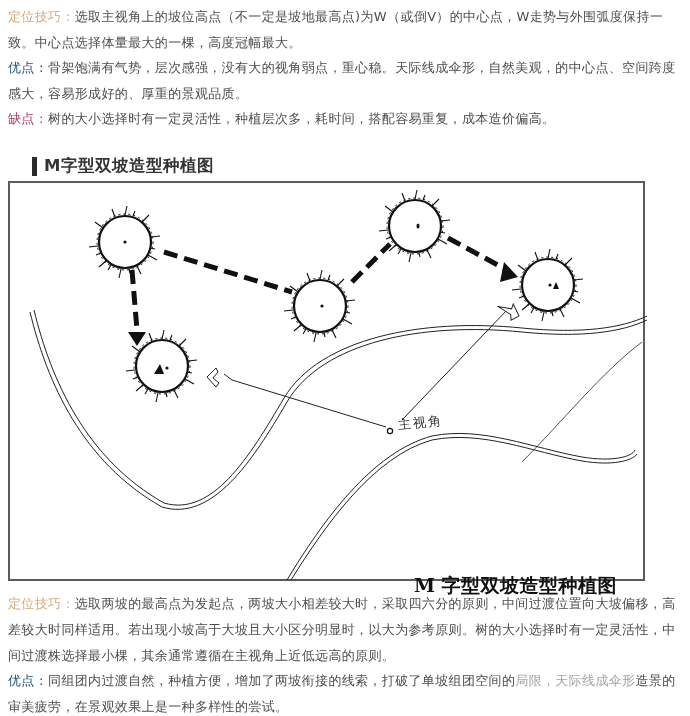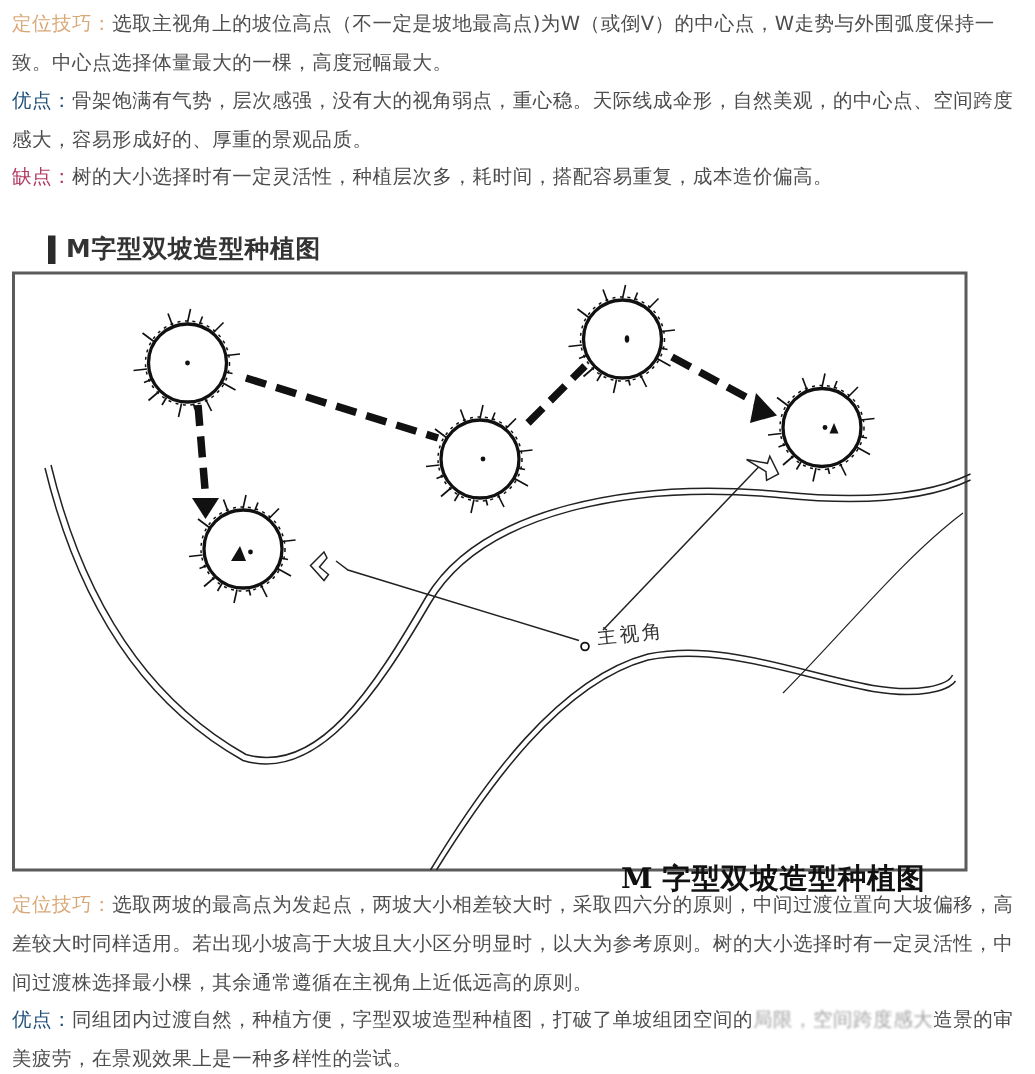--- a/index.html
+++ b/index.html
@@ -185,14 +185,14 @@
   <div class="annot" style="left:388px; top:231px;">主视角</div>
   <div class="figure-caption" style="left:404px; top:342px;">
     <span class="m">M</span><span>字型双坡造型种植图</span>
   </div>
 </div>
 
 <div class="para" style="top:591px;">
   <span class="lbl-tip">定位技巧：</span><span>选取两坡的最高点为发起点，两坡大小相差较大时，采取四六分的原则，中间过渡位置向大坡偏移，高差较大时同样适用。若出现小坡高于大坡且大小区分明显时，以大为参考原则。树的大小选择时有一定灵活性，中间过渡株选择最小棵，其余通常遵循在主视角上近低远高的原则。</span>
 </div>
 <div class="para" style="top:668px;">
-  <span class="lbl-pro">优点：</span><span>同组团内过渡自然，种植方便，字型双坡造型种植图，打破了单坡组团空间的</span><span class="blur-tail">局限，空间跨度感大</span><span>造景的审美疲劳，在景观效果上是一种多样性的尝试。</span>
+  <span class="lbl-pro">优点：</span><span>同组团内过渡自然，种植方便，增加了两坡衔接的线索，打破了单坡组团空间的</span><span class="blur-tail">局限，天际线成伞形</span><span>造景的审美疲劳，在景观效果上是一种多样性的尝试。</span>
 </div>
 
 </body></html>

